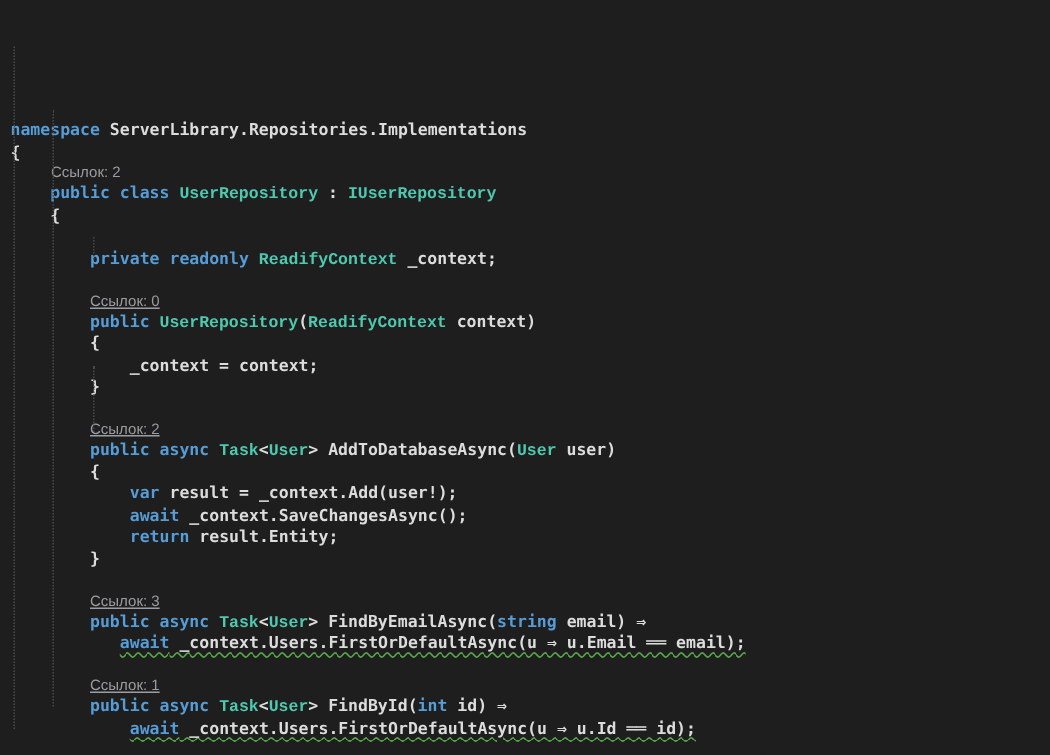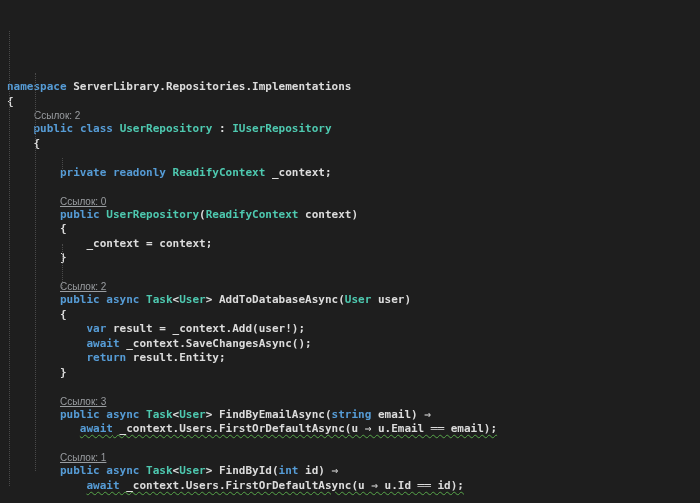--- a/index.html
+++ b/index.html
@@ -32,21 +32,21 @@
     font-family: "Liberation Sans", sans-serif;
     font-size: 10px;
     font-weight: normal;
     color: #9a9da1;
     white-space: pre;
     cursor: pointer;
   }
   .ind4 { padding-left: 27px; }
   .ind8 { padding-left: 53px; text-decoration: underline; }
   .kw { color: #569cd6; }
-  .ty { color: #4ec9b0; }
+  .ty { color: #4ec9b0; font-family: Liberation Mono, monospace; }
   .pl { color: #dcdcdc; }
   .w  {
     text-decoration: underline;
     text-decoration-style: wavy;
     text-decoration-color: #57a64a;
     text-decoration-thickness: 1px;
     text-underline-offset: 2px;
   }
   .guide {
     position: absolute;

